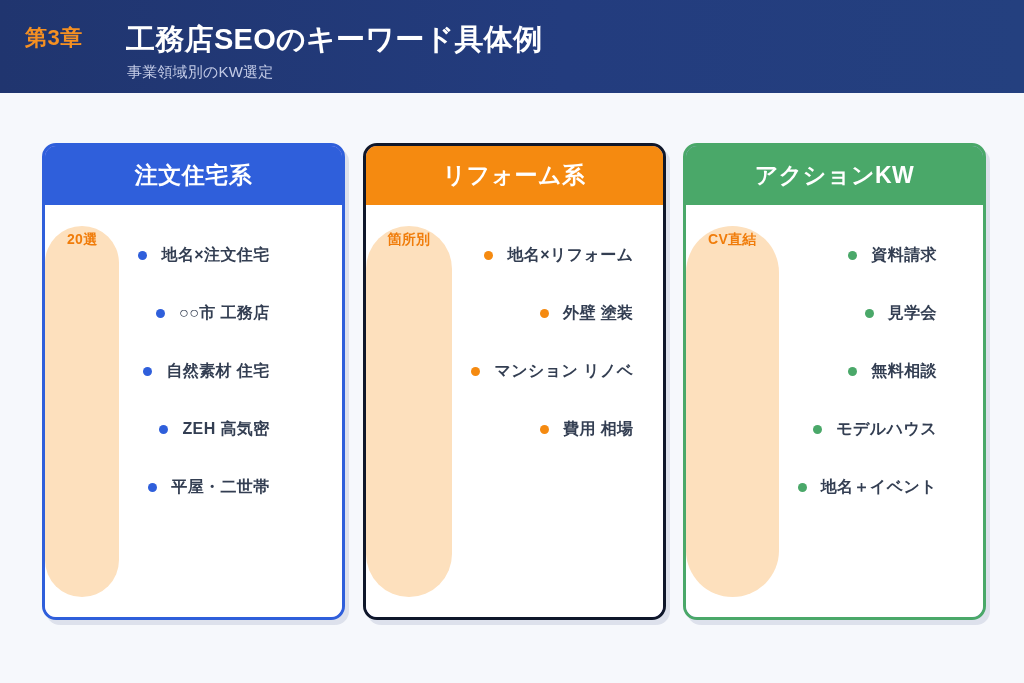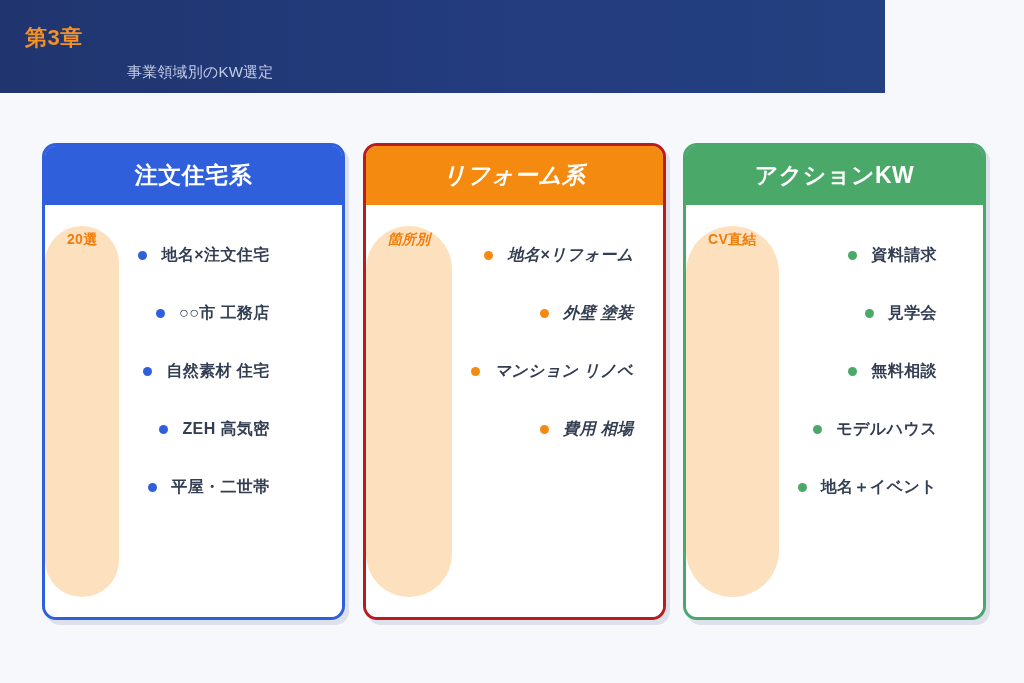--- a/index.html
+++ b/index.html
@@ -13,21 +13,21 @@
     font-family: "Liberation Sans", "DejaVu Sans", sans-serif;
     overflow: hidden;
     position: relative;
   }
 
   
   #header-band {
     position: absolute;
     left: 0;
     top: 0;
-    width: 885px;
+    width: 1024px;
     height: 93px;
     background: #1e3a8a;
     background-image: linear-gradient(90deg, #20356f 0%, #233c7e 55%, #24407f 100%);
   }
   #chapter-label {
     position: absolute;
     left: 25px;
     top: 27px;
     font-size: 22px;
     font-weight: bold;
@@ -75,21 +75,21 @@
     height: 477px;
     border-radius: 14px;
     background: #c4b5fd;
     box-sizing: border-box;
     display: flex;
     flex-direction: column;
     box-shadow: 4px 5px 0 rgba(200, 206, 222, 0.55);
     overflow: hidden;
   }
   .kw-card.blue   { border: 3px solid #2f5fdb; }
-  .kw-card.orange { border: 3px solid #b91c1c; font-style: italic; }
+  .kw-card.orange { border: 3px solid #0f172a; }
   .kw-card.green  { border: 3px solid #4aa869; }
 
   .card-header {
     height: 59px;
     flex: 0 0 59px;
     display: flex;
     align-items: center;
     justify-content: center;
     color: #ffffff;
     font-size: 23px;
@@ -155,20 +155,21 @@
     letter-spacing: 0.4px;
     line-height: 1.2;
     white-space: nowrap;
   }
 </style>
 </head>
 <body>
 
 <div id="header-band">
   <div id="chapter-label">第3章</div>
+  <div id="header-title">工務店SEOのキーワード具体例</div>
   <div id="header-subtitle">事業領域別のKW選定</div>
 </div>
 
 <div id="cards-row">
 
   <div class="kw-card blue">
     <div class="card-header">
       <span>注文住宅系</span>
     </div>
     <div class="card-body">

